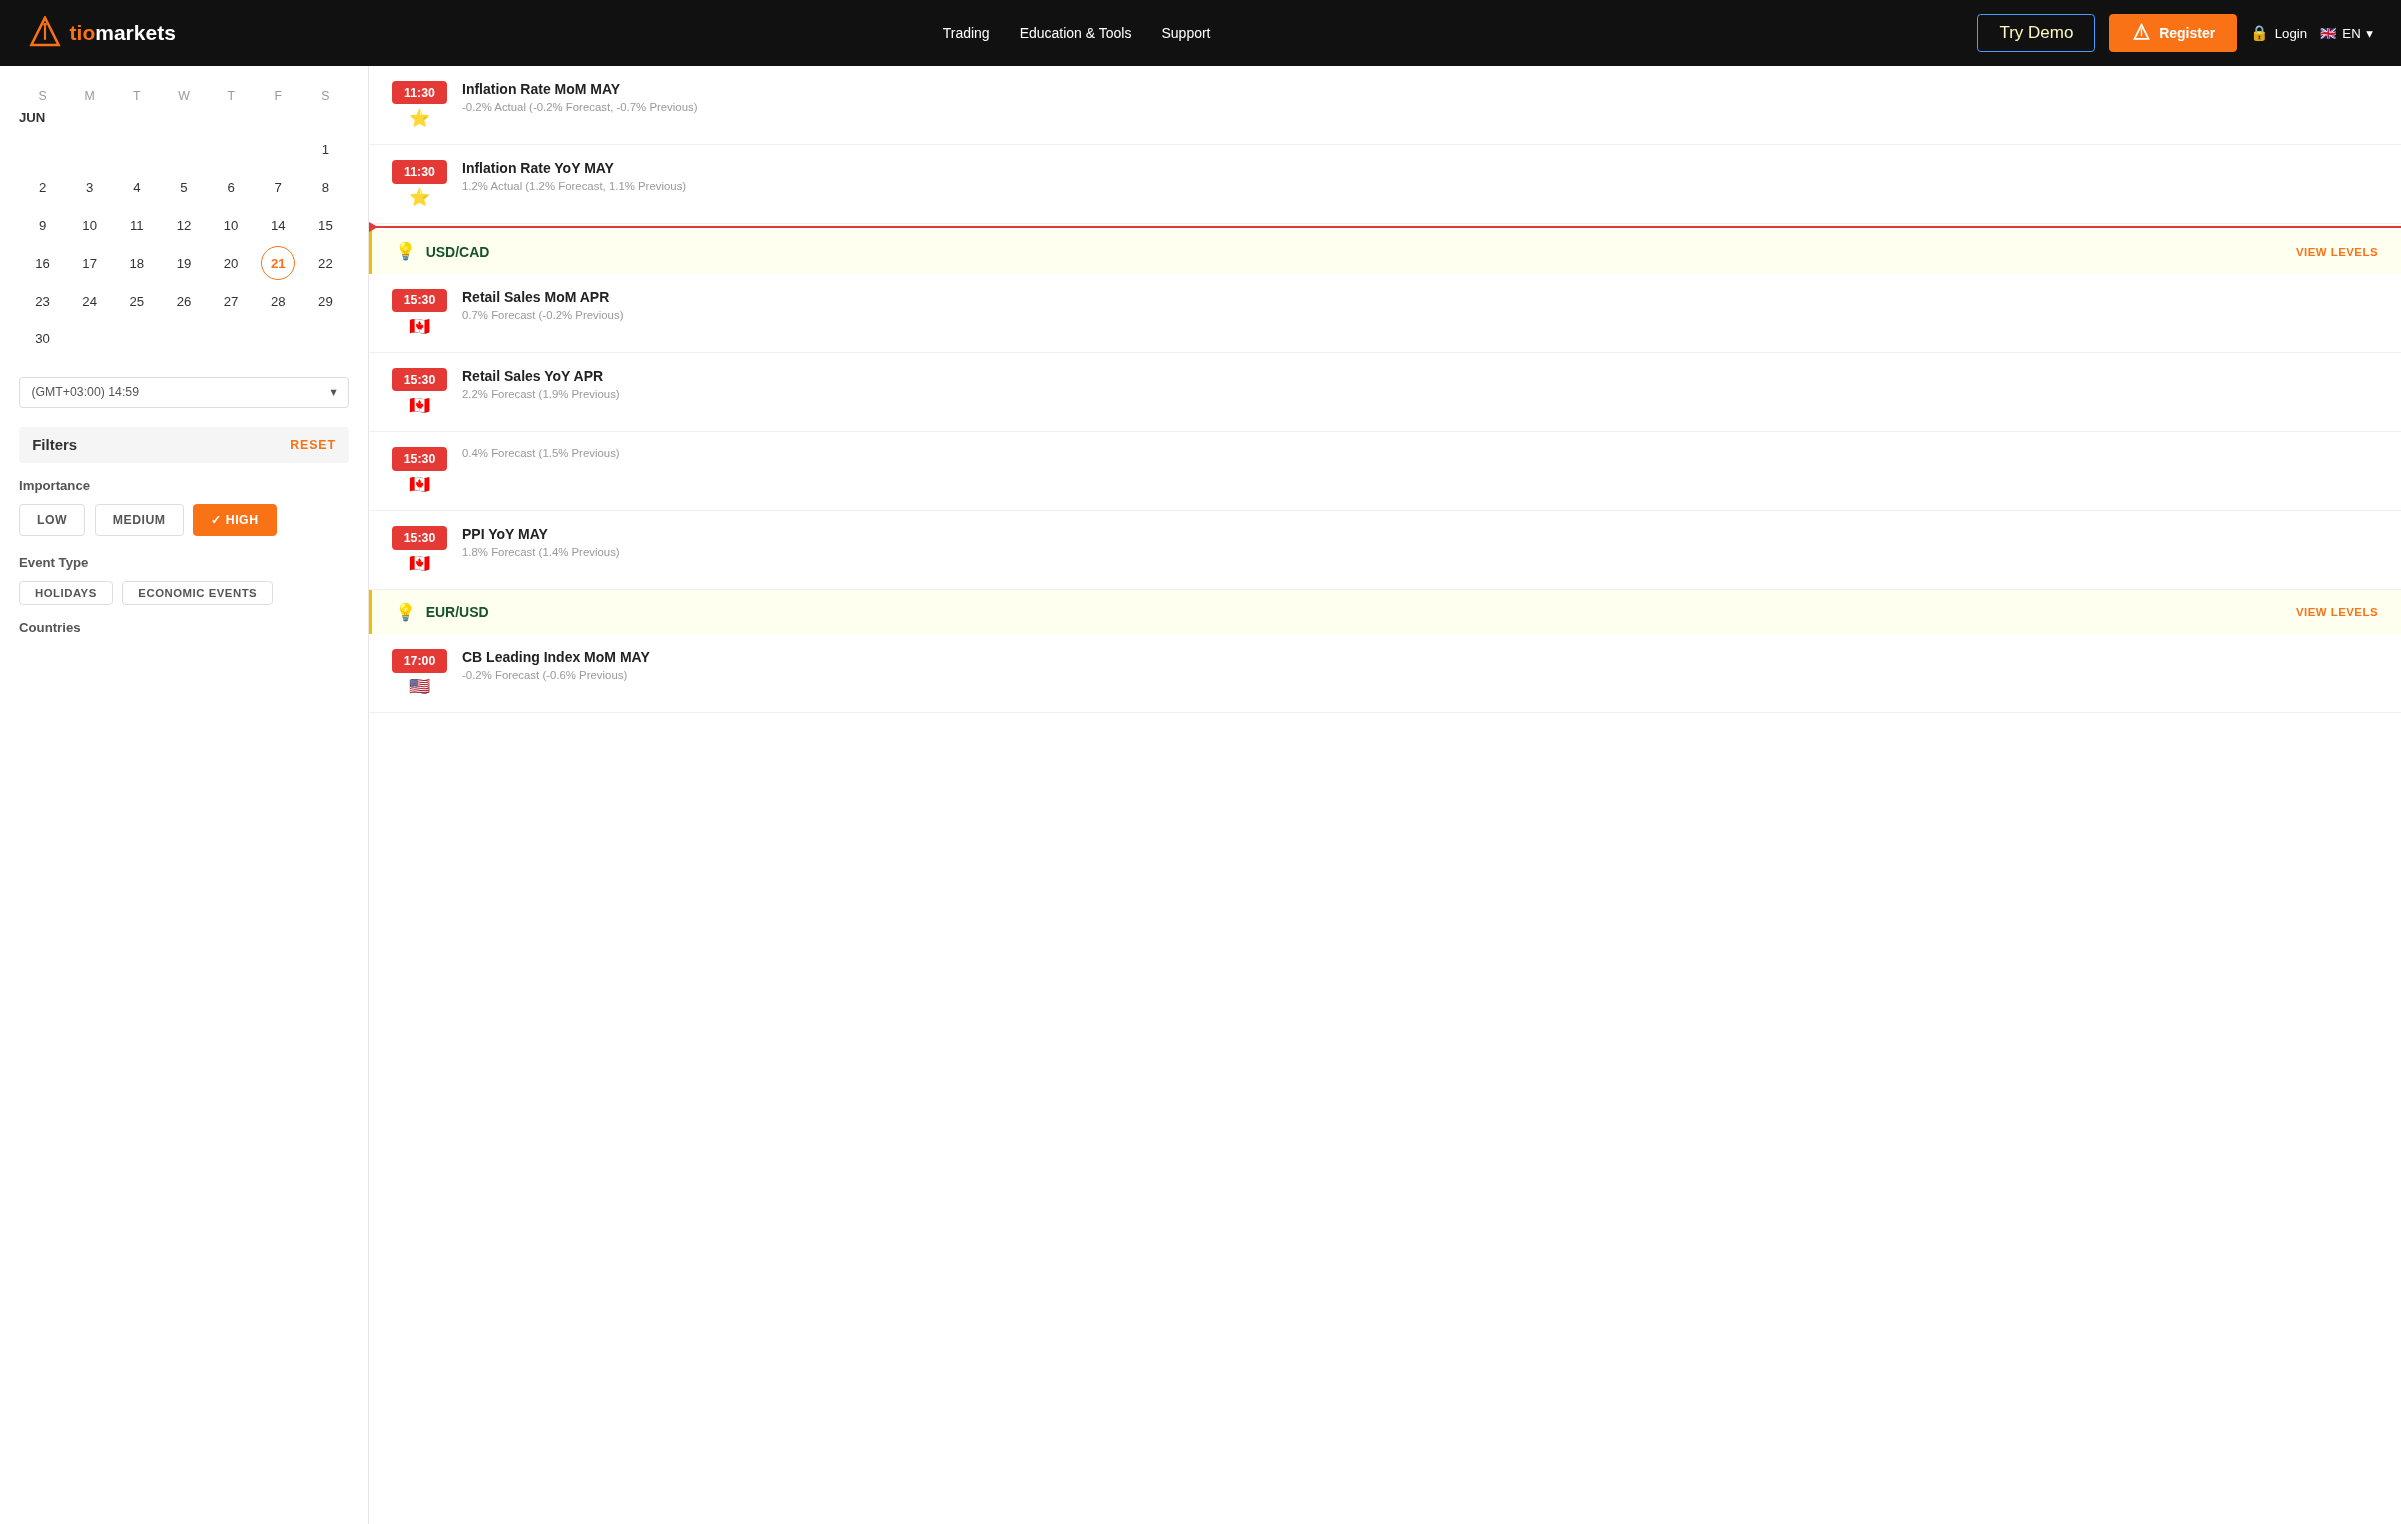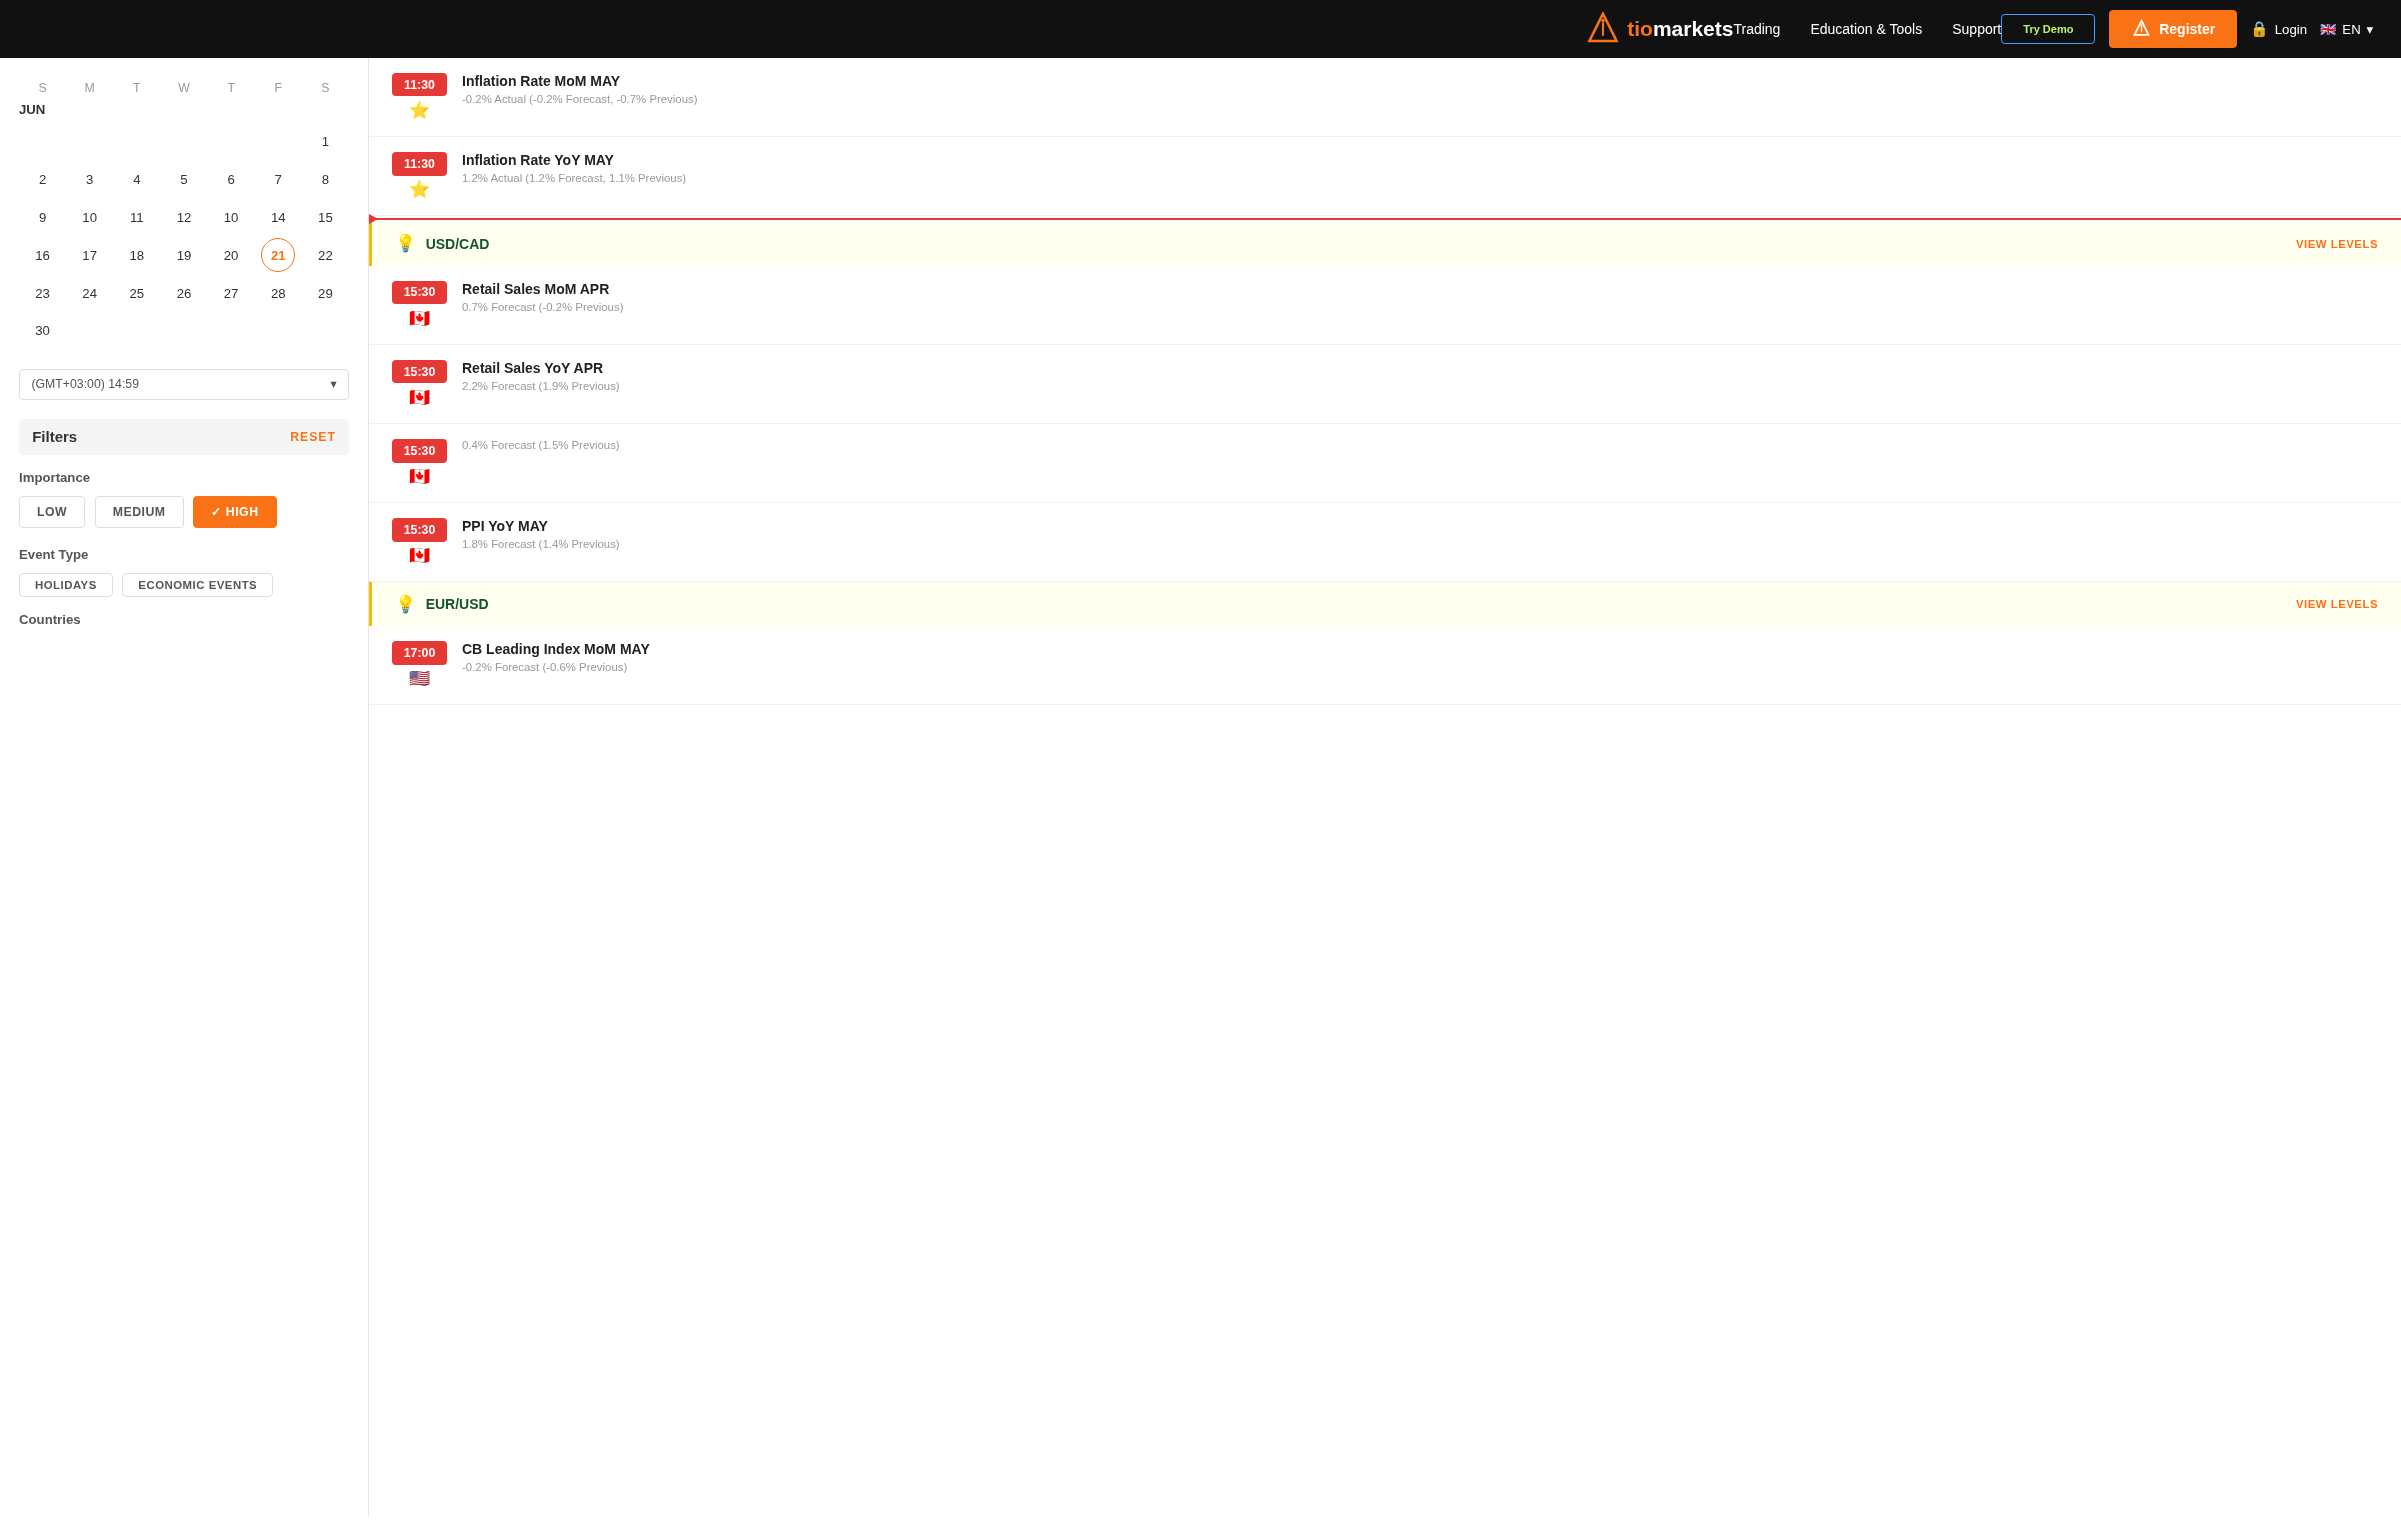--- a/index.html
+++ b/index.html
@@ -4,22 +4,22 @@
   <style>
     * { box-sizing: border-box; margin: 0; padding: 0; }
     body { font-family: Arial, sans-serif; background: #fff; color: #333; font-size: 13.2px; }
 
     
     .header {
       background: #111;
       display: flex;
       align-items: center;
       padding: 0 28px;
-      height: 58px;
-      justify-content: flex-end;
+      height: 66px;
+      justify-content: space-between;
     }
     .logo {
       display: flex;
       align-items: center;
       gap: 7.6px;
     }
     .logo-icon {
       width: 34px;
       height: 34px;
     }
@@ -35,26 +35,26 @@
       text-decoration: none;
     }
     .header-actions {
       display: flex;
       align-items: center;
       gap: 13.2px;
     }
     .btn-demo {
       border: 1.9px solid #4a9eff;
       background: transparent;
-      color: #bef264;
+      color: #fef9c3;
       padding: 7.6px 21px;
       border-radius: 3.8px;
-      font-size: 11px;
-      cursor: pointer;
-      font-weight: 700;
+      font-size: 17px;
+      cursor: pointer;
+      font-weight: 400;
     }
     .btn-register {
       background: #f97316;
       border: 1.9px solid #f97316;
       color: #fff;
       padding: 7.6px 21px;
       border-radius: 3.8px;
       font-size: 14px;
       cursor: pointer;
       font-weight: 600;

